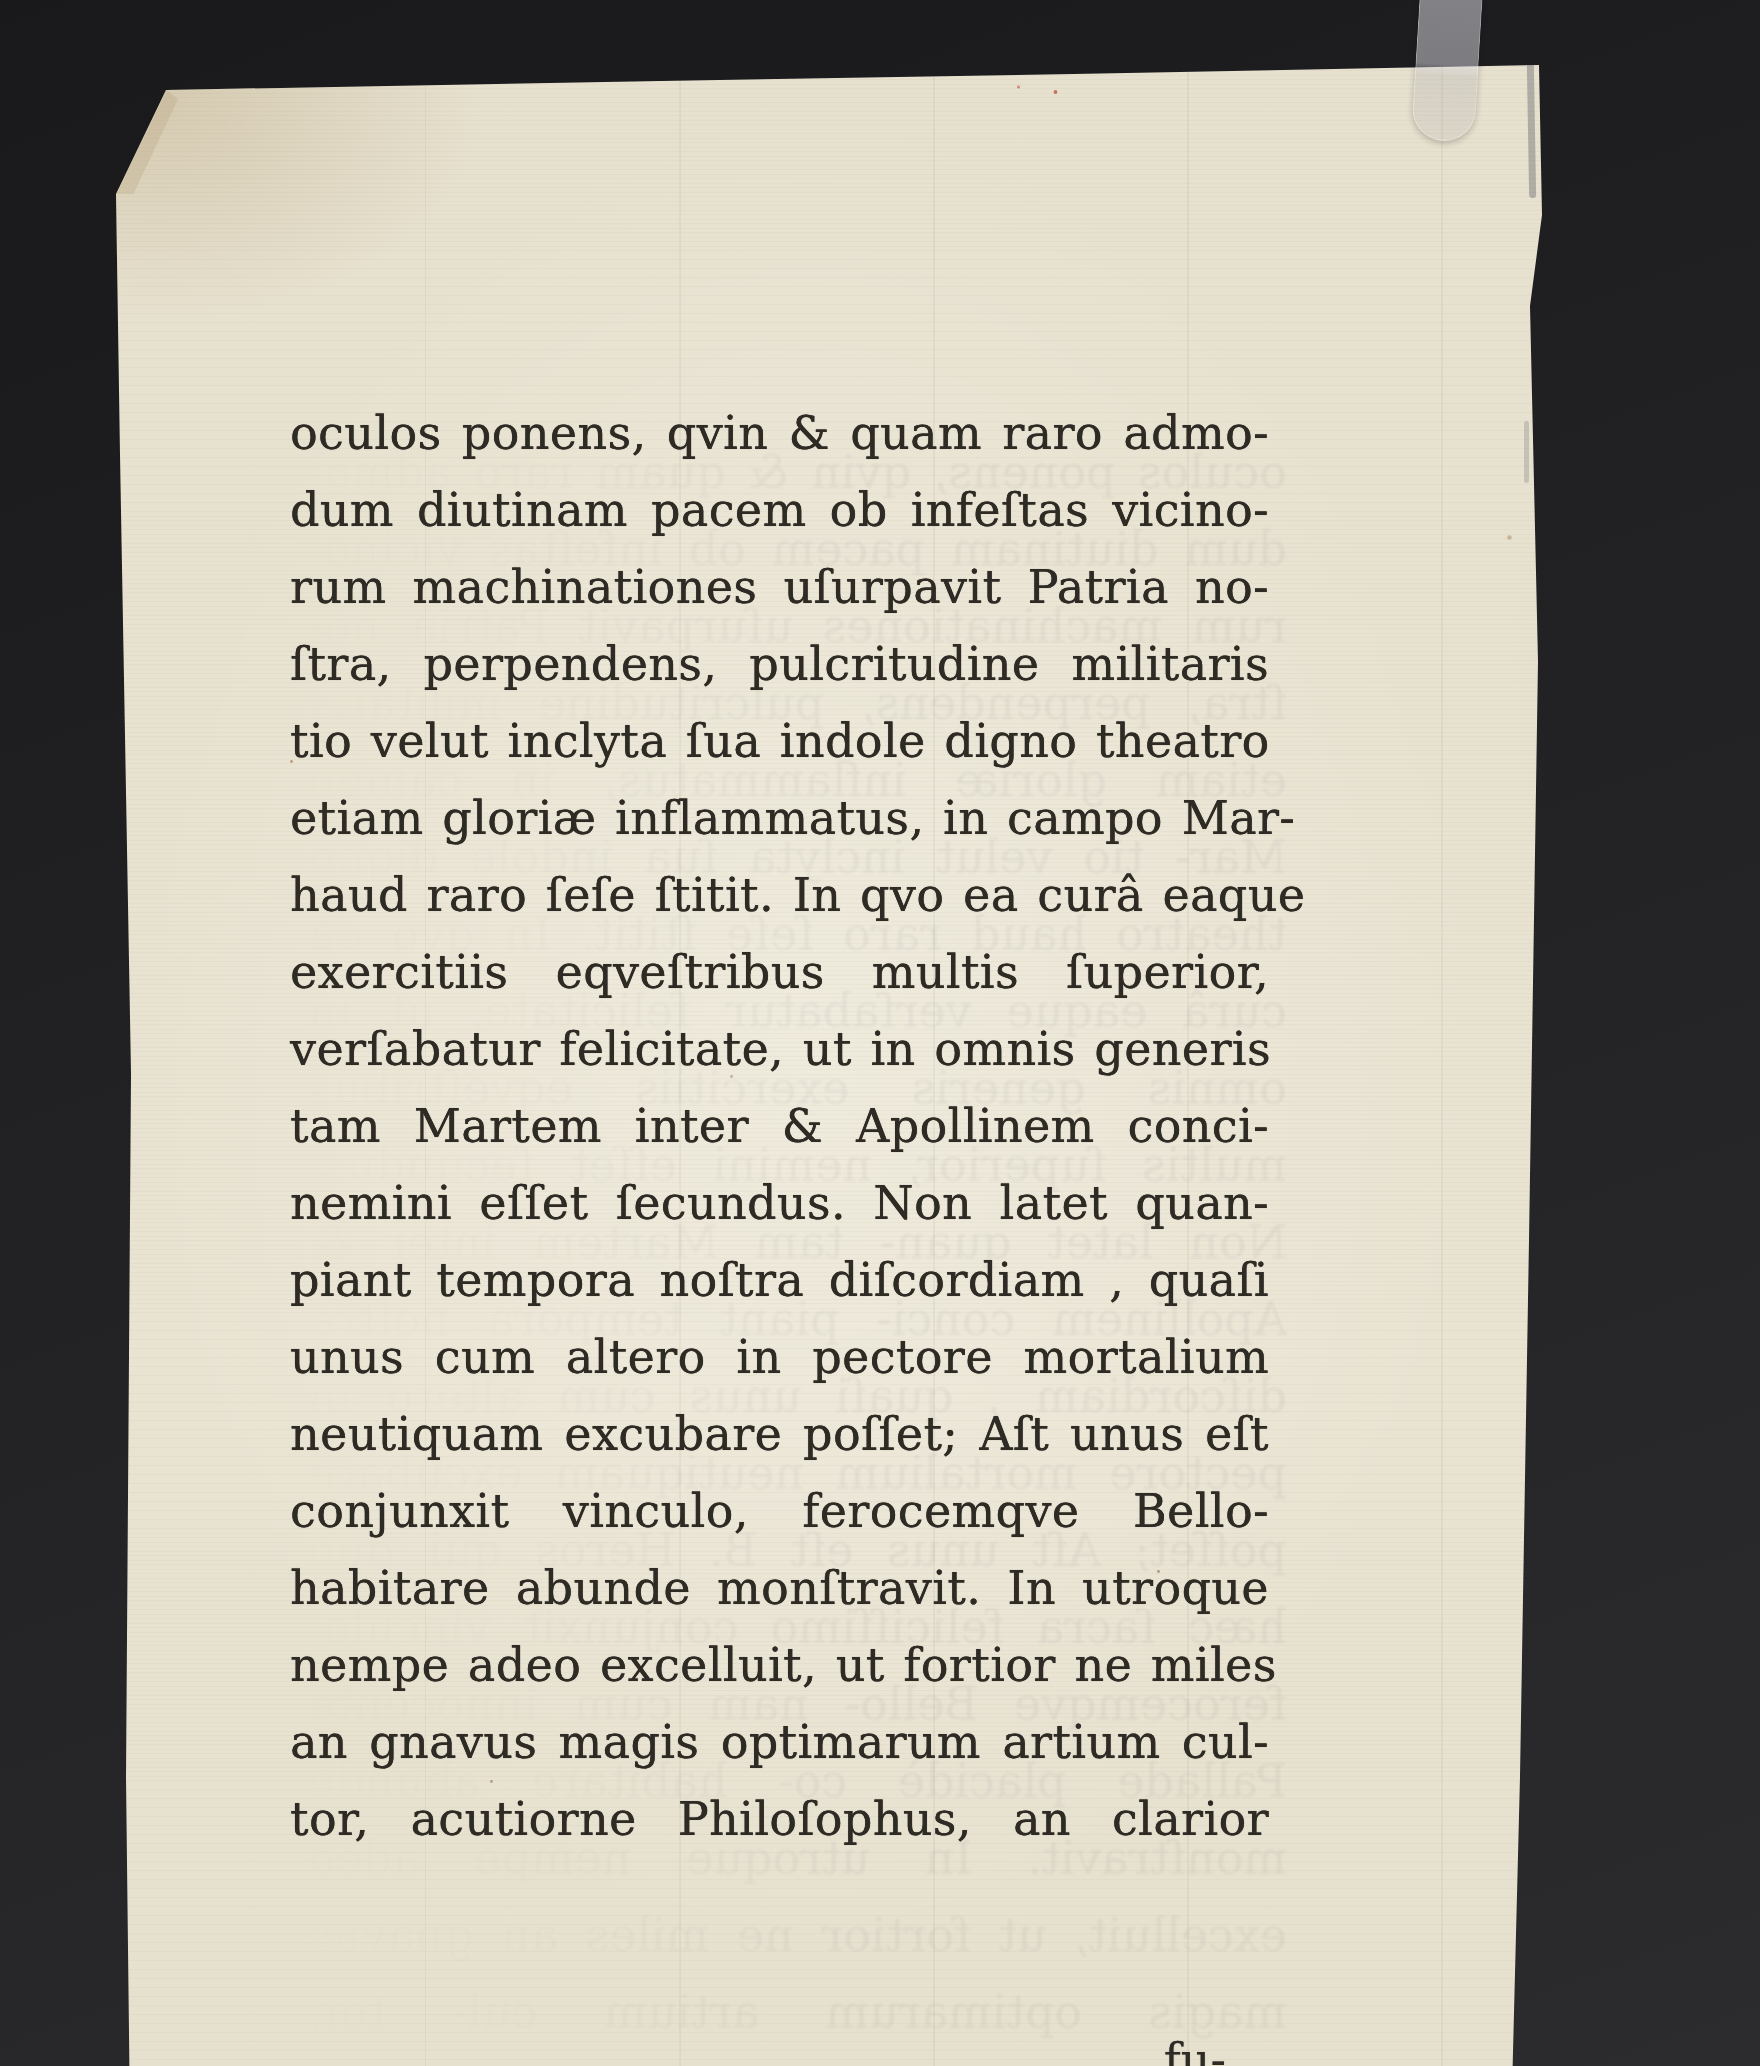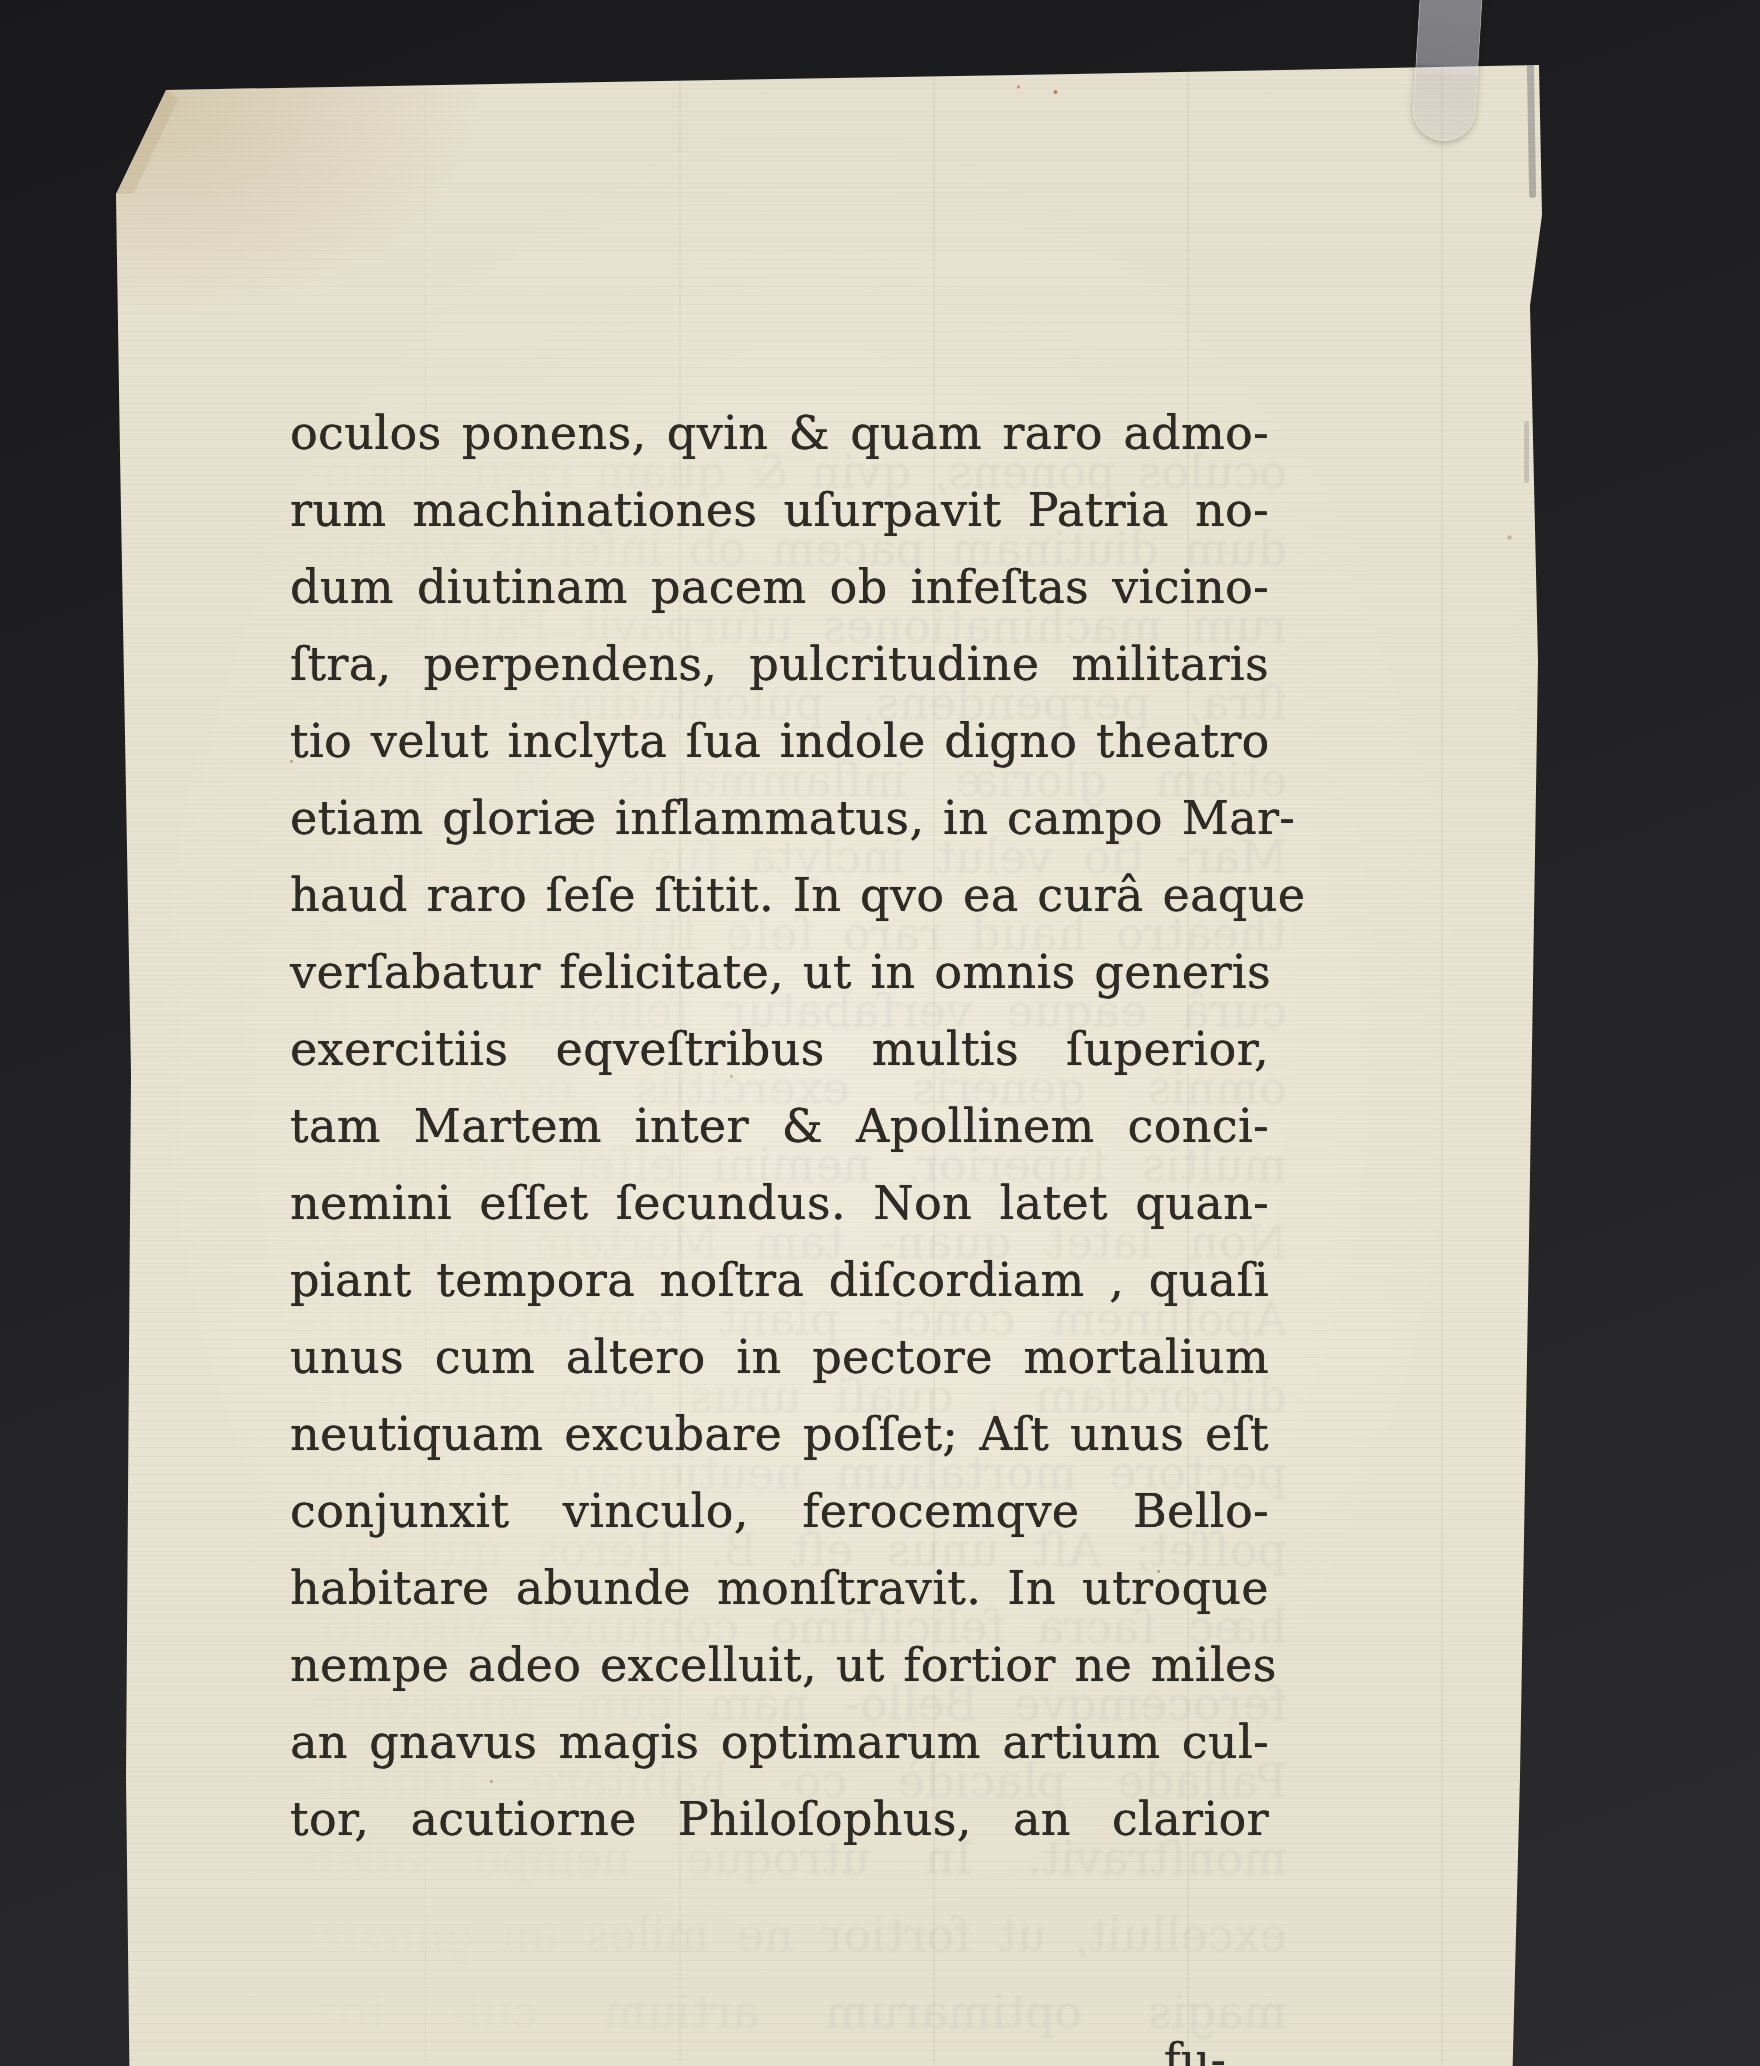--- a/index.html
+++ b/index.html
@@ -93,28 +93,28 @@
     <div class="foldcorner"></div>
     <div class="edgesmudge" style="left:1528px;top:62px;width:6.6px;height:136px;transform:rotate(-1deg);"></div>
     <div class="edgesmudge" style="left:1524px;top:421px;width:5px;height:62px;opacity:0.6;"></div>
 
     <div class="speckles" style="left:116px;top:74px;"></div>
 
     <div id="ghostblock">oculos ponens, qvin &amp; quam raro admo- dum diutinam pacem ob infeſtas vicino- rum machinationes uſurpavit Patria no- ſtra, perpendens, pulcritudine militaris etiam gloriæ inflammatus, in campo Mar- tio velut inclyta ſua indole digno theatro haud raro ſeſe ſtitit. In qvo ea curâ eaque verſabatur felicitate, ut in omnis generis exercitiis eqveſtribus multis ſuperior, nemini eſſet ſecundus. Non latet quan- tam Martem inter &amp; Apollinem conci- piant tempora noſtra diſcordiam , quaſi unus cum altero in pectore mortalium neutiquam excubare poſſet; Aſt unus eſt B. Heros qui duo hæc ſacra feliciſſimo conjunxit vinculo, ferocemqve Bello- nam cum innocente Pallade placidè co- habitare abunde monſtravit. In utroque nempe adeo excelluit, ut fortior ne miles an gnavus magis optimarum artium cul- tor, acutiorne Philoſophus, an clarior</div>
 
     <div id="textblock">
       <div class="line">oculos ponens, qvin &amp; quam raro admo-</div>
+      <div class="line">dum diutinam pacem ob infeſtas vicino-</div>
       <div class="line">rum machinationes uſurpavit Patria no-</div>
-      <div class="line">dum diutinam pacem ob infeſtas vicino-</div>
       <div class="line">ſtra, perpendens, pulcritudine militaris</div>
       <div class="line">tio velut inclyta ſua indole digno theatro</div>
       <div class="line">etiam gloriæ inflammatus, in campo Mar-</div>
       <div class="line">haud raro ſeſe ſtitit. In qvo ea curâ eaque</div>
+      <div class="line">exercitiis eqveſtribus multis ſuperior,</div>
       <div class="line">verſabatur felicitate, ut in omnis generis</div>
-      <div class="line">exercitiis eqveſtribus multis ſuperior,</div>
       <div class="line">tam Martem inter &amp; Apollinem conci-</div>
       <div class="line">nemini eſſet ſecundus. Non latet quan-</div>
       <div class="line">piant tempora noſtra diſcordiam , quaſi</div>
       <div class="line">unus cum altero in pectore mortalium</div>
       <div class="line">neutiquam excubare poſſet; Aſt unus eſt</div>
       <div class="line">conjunxit vinculo, ferocemqve Bello-</div>
       <div class="line">habitare abunde monſtravit. In utroque</div>
       <div class="line">nempe adeo excelluit, ut fortior ne miles</div>
       <div class="line">an gnavus magis optimarum artium cul-</div>
       <div class="line">tor, acutiorne Philoſophus, an clarior</div>

